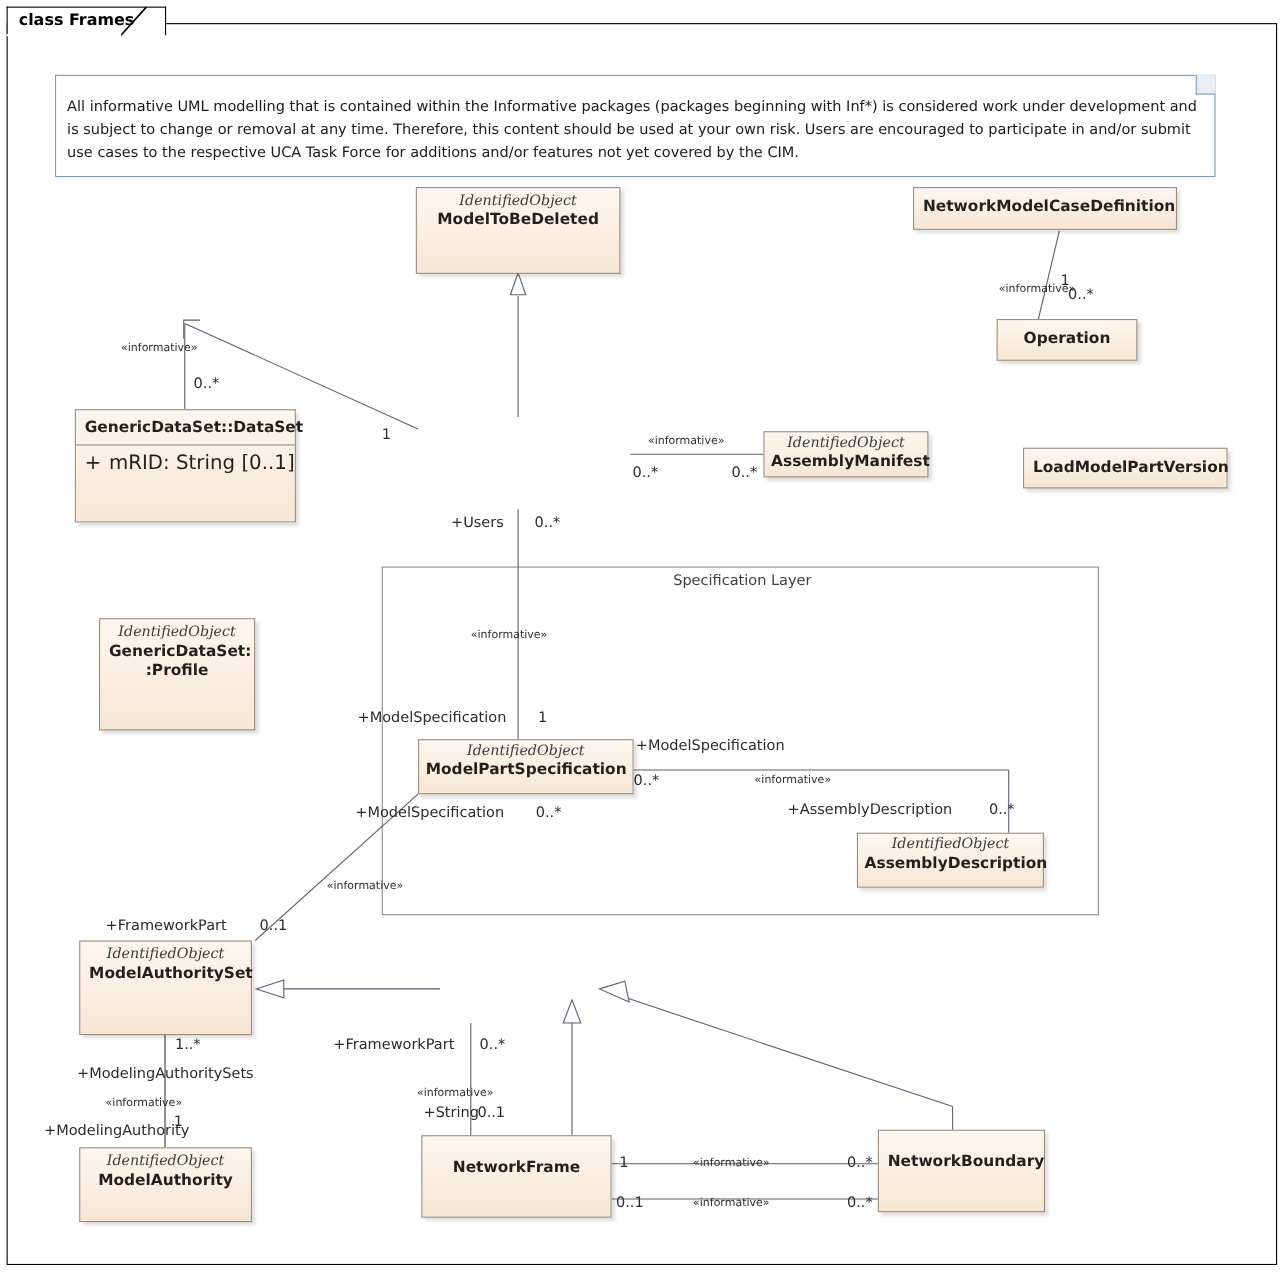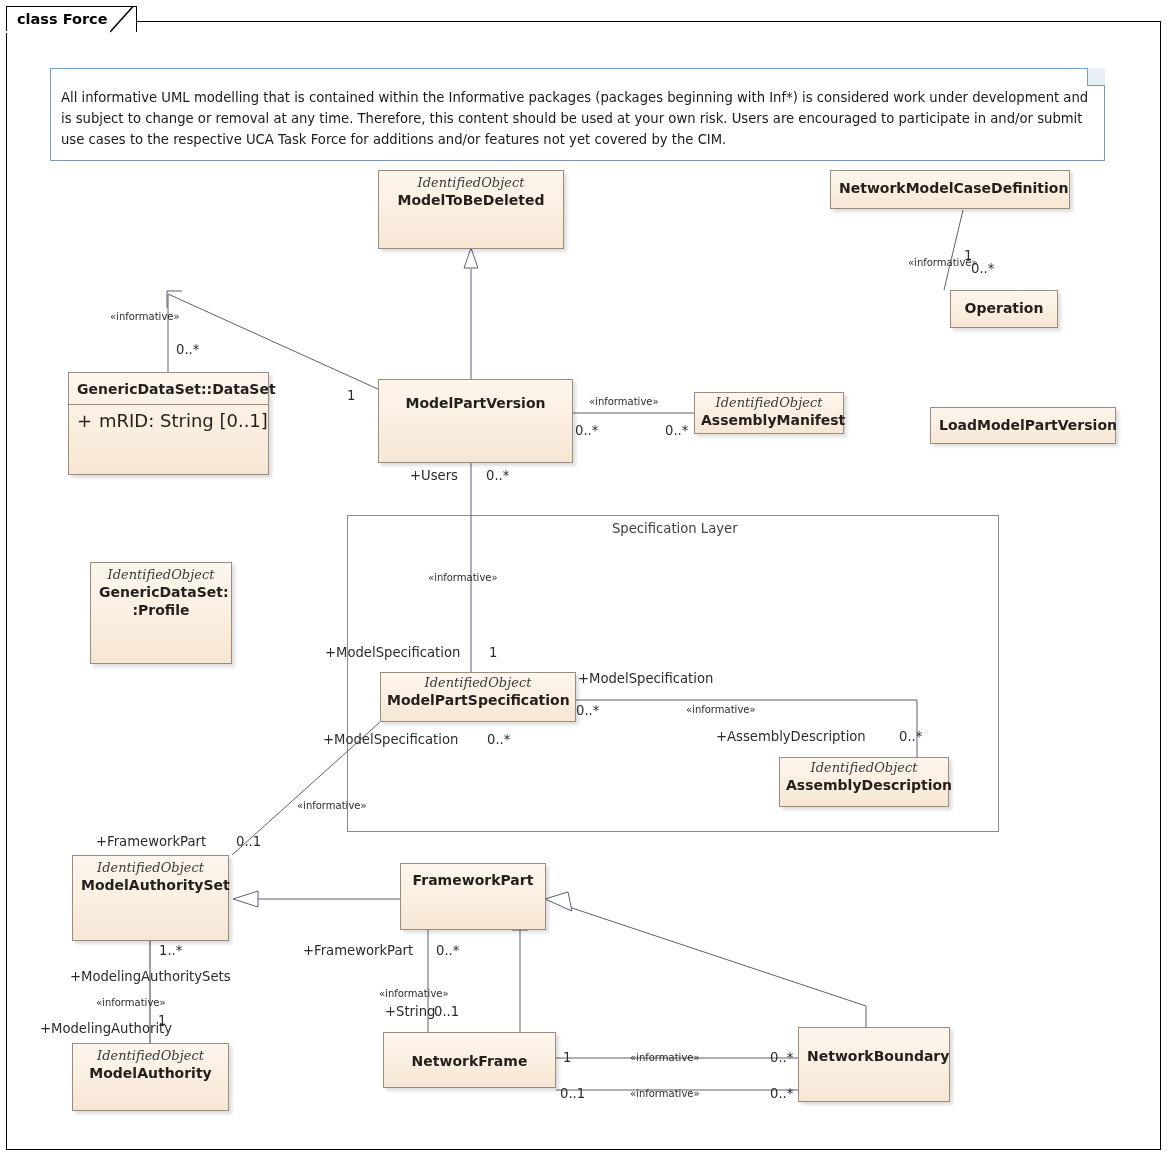--- a/index.html
+++ b/index.html
@@ -42,21 +42,21 @@
   .lbl{position:absolute;font-size:13.2px;color:#2b2b2b;white-space:nowrap;line-height:15px;}
   .lbl.ster{font-size:10px;}
   svg{overflow:visible;}
 </style>
 </head>
 <body>
 
 <div id="canvas">
 
   <div class="frame-border"></div>
-  <div class="frame-tab">class Force</div>
+  <div class="frame-tab">class Frames</div>
   <svg class="frame-tab-diag" style="left:0;top:0;width:1169px;height:1159px;position:absolute;">
     <line x1="110" y1="32" x2="133" y2="6.5" stroke="#000" stroke-width="1.5"></line>
     <line x1="110" y1="32" x2="6" y2="32" stroke="#ffffff" stroke-width="2"></line>
     <line x1="133" y1="6.5" x2="133" y2="6.5" stroke="#000" stroke-width="1.5"></line>
   </svg>
 
   <div class="note">
     <div class="note-fold"></div>
     <div class="note-text">All informative UML modelling that is contained within the Informative packages (packages beginning with Inf*) is considered work under development and is subject to change or removal at any time.  Therefore, this content should be used at your own risk. Users are encouraged to participate in and/or submit use cases to the respective UCA Task Force for additions and/or features not yet covered by the CIM.</div>
   </div>
@@ -111,41 +111,36 @@
       <span class="nm center">ModelToBeDeleted</span>
     </div>
   </div>
 
   <div class="cls plain" style="left:830px;top:170px;width:240px;height:39px;">
     <div class="hdr">
         <span class="nm center">NetworkModelCaseDefinition</span>
       </div>
   </div>
 
-  <div class="cls plain" style="left:906px;top:290px;width:108px;height:38px;margin-left:44px;">
+  <div class="cls plain" style="left:906px;top:290px;width:128px;height:38px;">
     <div class="hdr">
         <span class="nm center">Operation</span>
       </div>
   </div>
 
   <div class="cls" style="left:68px;top:372px;width:201px;height:103px;">
     <div class="hdr" style="padding-top:7px;padding-bottom:6px;">
       <span class="nm center">GenericDataSet::DataSet</span>
     </div>
     <div class="sep"></div>
     <div class="attr">
       <span class="vis">+</span><span>mRID: String [0..1]</span>
     </div>
   </div>
 
-  <div class="cls plain" style="left:378px;top:379px;width:195px;height:84px;">
-    <div class="hdr" style="padding-top:14px;">
-        <span class="nm center">ModelPartVersion</span>
-      </div>
-  </div>
 
   <div class="cls" style="left:694px;top:392px;width:150px;height:42px;">
     <div class="hdr" style="padding:2px 6px 2px 6px;">
       <span class="stereo">IdentifiedObject</span>
       <span class="nm center">AssemblyManifest</span>
     </div>
   </div>
 
   <div class="cls plain" style="left:930px;top:407px;width:186px;height:37px;">
     <div class="hdr">
@@ -182,27 +177,22 @@
     </div>
   </div>
 
   <div class="cls" style="left:72px;top:1043px;width:157px;height:68px;">
     <div class="hdr" style="padding:4px 8px 0 8px;">
       <span class="stereo">IdentifiedObject</span>
       <span class="nm center">ModelAuthority</span>
     </div>
   </div>
 
-  <div class="cls plain" style="left:400px;top:863px;width:146px;height:67px;">
-    <div class="hdr" style="padding-top:7px;">
-        <span class="nm center">FrameworkPart</span>
-      </div>
-  </div>
-
-  <div class="cls plain" style="left:383px;top:1032px;width:173px;height:56px;">
+
+  <div class="cls plain" style="left:383px;top:1032px;width:173px;height:75px;">
     <div class="hdr" style="padding-top:19px;">
         <span class="nm center">NetworkFrame</span>
       </div>
   </div>
 
   <div class="cls plain" style="left:798px;top:1027px;width:152px;height:75px;">
     <div class="hdr" style="padding-top:19px;">
         <span class="nm center">NetworkBoundary</span>
       </div>
   </div>

